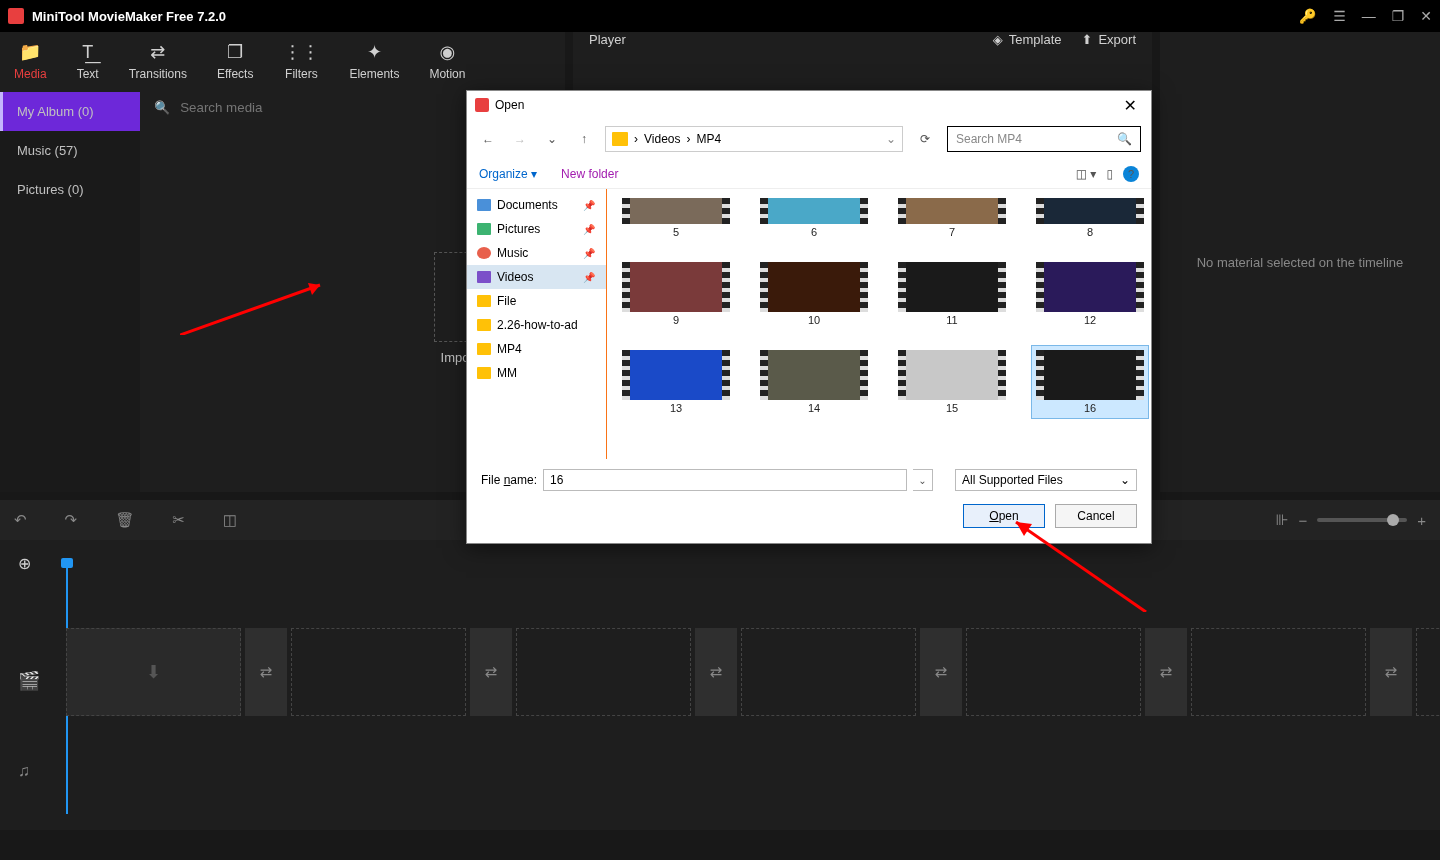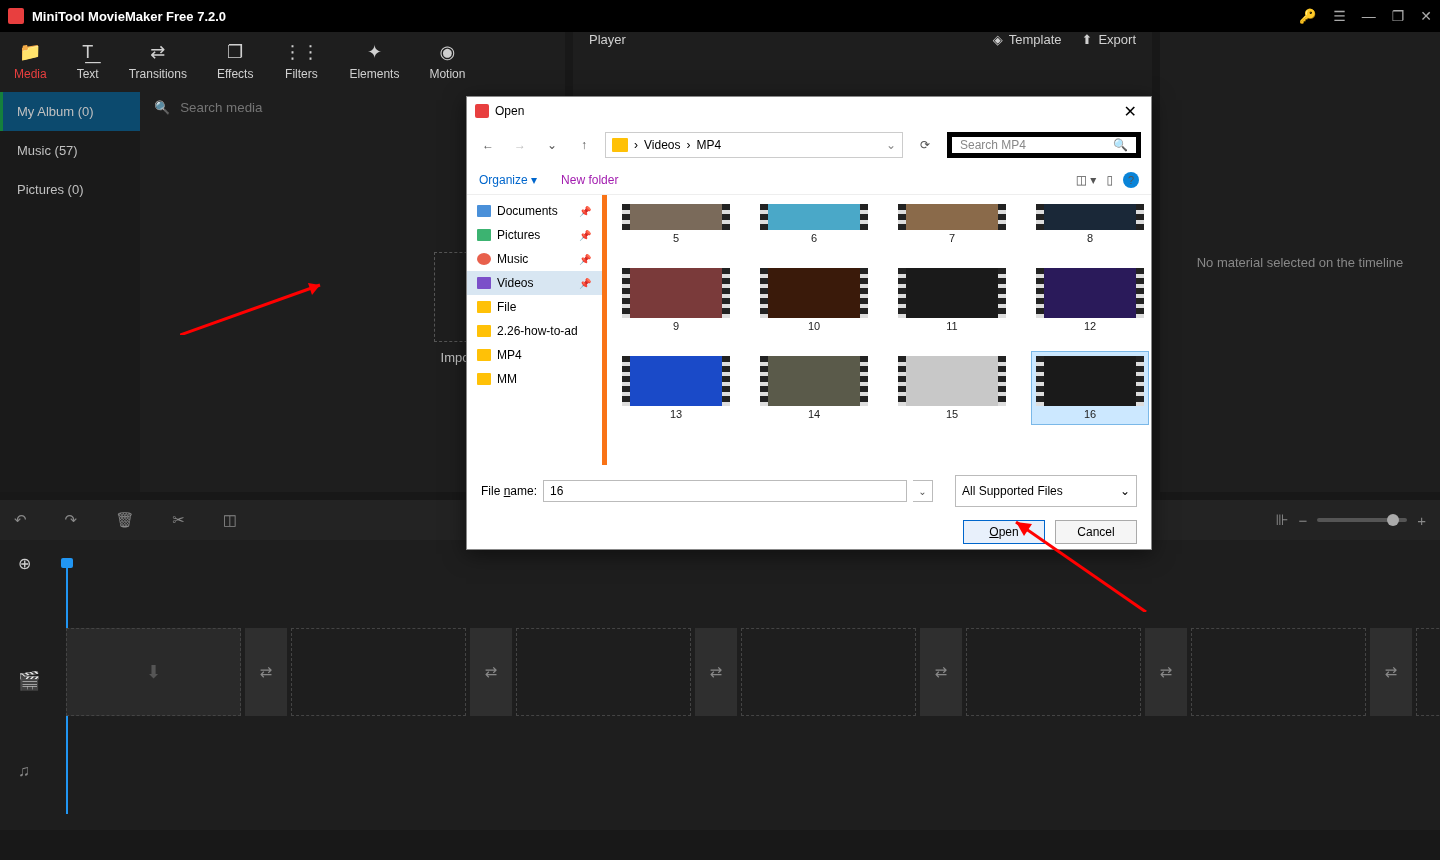--- a/index.html
+++ b/index.html
@@ -13,21 +13,21 @@
 .key-icon{color:#ffc107!important}
 .main-row{display:flex;height:460px}
 .left-panel{width:565px;background:#1e1e1e;display:flex;flex-direction:column}
 .toolbar{height:60px;display:flex;align-items:center;padding:0 14px;gap:30px;background:#1e1e1e}
 .tool-item{display:flex;flex-direction:column;align-items:center;gap:6px;font-size:12px;color:#d0d0d0;cursor:pointer}
 .tool-item.active{color:#e83f3f}
 .tool-icon{font-size:18px;line-height:1}
 .album-row{display:flex;height:400px}
 .sidebar{width:140px;background:#1a1a1a;border-left:3px solid transparent}
 .sidebar-item{padding:12px 14px;font-size:13px;color:#c0c0c0;cursor:pointer}
-.sidebar-item.active{background:#0c4a6e;border-left:3px solid #15803d;margin-left:-3px}
+.sidebar-item.active{background:#6d28d9;border-left:3px solid #c4b5fd;margin-left:-3px}
 .media-area{flex:1;position:relative;background:#1e1e1e}
 .search-bar{display:flex;align-items:center;padding:8px 14px;gap:10px;font-size:13px;color:#888}
 .search-bar input{background:transparent;border:none;color:#888;outline:none;flex:1}
 .download{margin-left:auto;color:#c0c0c0;font-size:13px}
 .import-box{position:absolute;left:294px;top:160px;width:120px;height:90px;border:1px dashed #555;display:flex;align-items:center;justify-content:center;font-size:28px;color:#aaa}
 .import-label{position:absolute;left:274px;top:258px;width:160px;text-align:center;font-size:13px;color:#c0c0c0}
 .player-panel{flex:1;margin-left:8px;background:#1e1e1e;display:flex;flex-direction:column}
 .player-header{height:60px;display:flex;align-items:flex-start;padding:0 16px;justify-content:space-between}
 .player-title{font-size:13px;color:#d0d0d0}
 .player-actions{display:flex;gap:20px}
@@ -43,39 +43,39 @@
 .playhead{position:absolute;left:66px;top:24px;width:2px;height:250px;background:#2196f3}
 .playhead::before{content:"";position:absolute;top:-6px;left:-5px;width:12px;height:10px;background:#2196f3;border-radius:2px}
 .track-video{position:absolute;left:18px;top:130px;color:#888;font-size:18px}
 .track-audio{position:absolute;left:18px;top:222px;color:#888;font-size:16px}
 .clip-slots{position:absolute;left:66px;top:88px;display:flex;gap:4px}
 .clip-slot{width:175px;height:88px;border:1px dashed #444;display:flex;align-items:center;justify-content:center;color:#555;font-size:18px}
 .clip-slot.first{background:#2a2a2a}
 .trans-icon{width:42px;height:88px;background:#2f2f2f;display:flex;align-items:center;justify-content:center;color:#888;font-size:15px}
 
 
-.dialog{position:absolute;left:466px;top:96px;width:686px;height:454px;background:#fff;border:1px solid #888;box-shadow:0 4px 20px rgba(0,0,0,.5);color:#000;font-size:12px}
+.dialog{position:absolute;left:466px;top:90px;width:686px;height:454px;background:#fff;border:1px solid #888;box-shadow:0 4px 20px rgba(0,0,0,.5);color:#000;font-size:12px}
 .dlg-title{height:28px;display:flex;align-items:center;padding:0 8px;justify-content:space-between;background:#fff}
 .dlg-title-left{display:flex;align-items:center;gap:6px}
 .dlg-icon{width:14px;height:14px;background:#e83f3f;border-radius:2px}
 .dlg-close{font-size:16px;cursor:pointer;padding:0 6px}
 .dlg-nav{height:40px;display:flex;align-items:center;padding:0 10px;gap:10px}
 .nav-btn{width:22px;text-align:center;color:#555;cursor:pointer}
 .path-box{flex:1;height:26px;border:1px solid #ccc;display:flex;align-items:center;padding:0 6px;gap:6px;font-size:12px}
 .path-folder{width:16px;height:14px;background:#ffc107;border-radius:1px}
 .refresh{width:24px;text-align:center;color:#555}
-.search-box{width:194px;height:26px;border:5px solid #000000;display:flex;align-items:center;padding:0 8px;justify-content:space-between;color:#888}
+.search-box{width:194px;height:26px;border:1px solid #000000;display:flex;align-items:center;padding:0 8px;justify-content:space-between;color:#888}
 .dlg-toolbar{height:30px;display:flex;align-items:center;padding:0 12px;gap:24px;border-bottom:1px solid #eee}
 .organize{color:#0066cc;cursor:pointer}
 .newfolder{color:#a21caf;cursor:pointer}
 .view-icons{margin-left:auto;display:flex;gap:10px;align-items:center}
 .view-icons span{cursor:pointer;color:#555}
 .help-icon{width:16px;height:16px;background:#0a84d8;color:#fff;border-radius:50%;display:flex;align-items:center;justify-content:center;font-size:11px}
 .dlg-body{display:flex;height:270px}
-.tree{width:140px;border-right:5px solid #f97316;padding:4px 0;overflow:hidden}
+.tree{width:140px;border-right:1px solid #f97316;padding:4px 0;overflow:hidden}
 .tree-item{display:flex;align-items:center;gap:6px;padding:5px 10px;cursor:pointer;font-size:12px}
 .tree-item.sel{background:#d8e6f2}
 .tree-icon{width:14px;height:12px;border-radius:1px}
 .tf-folder{background:#ffc107}
 .tf-doc{background:#4a90d9}
 .tf-pic{background:#3cb371}
 .tf-music{background:#e8604c;border-radius:50%}
 .tf-video{background:#7b4fc9}
 .pin{margin-left:auto;color:#999;font-size:10px}
 .files{flex:1;padding:4px 10px;overflow:hidden;position:relative}
@@ -85,21 +85,21 @@
 .thumb{width:92px;height:50px;background:#333;border-left:8px solid #222;border-right:8px solid #222;position:relative;box-sizing:content-box}
 .thumb::before,.thumb::after{content:"";position:absolute;top:0;bottom:0;width:8px;background-image:repeating-linear-gradient(#222 0,#222 6px,#ddd 6px,#ddd 10px)}
 .thumb::before{left:-8px}.thumb::after{right:-8px}
 .thumb-inner{width:100%;height:100%}
 .fname{font-size:11px;color:#222}
 .dlg-footer{padding:10px 14px;display:flex;flex-direction:column;gap:13px}
 .fn-row{display:flex;align-items:center;gap:6px}
 .fn-label{font-size:12px}
 .fn-input{flex:1;height:22px;border:1px solid #bbb;padding:0 6px;font-size:12px}
 .fn-combo{width:20px;height:22px;border:1px solid #bbb;border-left:none;display:flex;align-items:center;justify-content:center;color:#555;font-size:10px}
-.type-select{width:182px;height:32px;border:1px solid #bbb;padding:0 6px;font-size:12px;display:flex;align-items:center;justify-content:space-between}
+.type-select{width:182px;height:22px;border:1px solid #bbb;padding:0 6px;font-size:12px;display:flex;align-items:center;justify-content:space-between}
 .btn-row{display:flex;justify-content:flex-end;gap:10px}
 .dlg-btn{width:82px;height:24px;border:1px solid #aaa;background:#f5f5f5;font-size:12px;cursor:pointer;display:flex;align-items:center;justify-content:center}
 .dlg-btn.primary{border:1px solid #0066cc;background:#e8f0fb}
 .arrow1{position:absolute;left:180px;top:275px;width:160px;height:60px;pointer-events:none;z-index:5}
 .arrow2{position:absolute;left:1006px;top:512px;width:160px;height:100px;pointer-events:none;z-index:20}
 .u{text-decoration:underline}
 </style>
 </head>
 <body>
 

